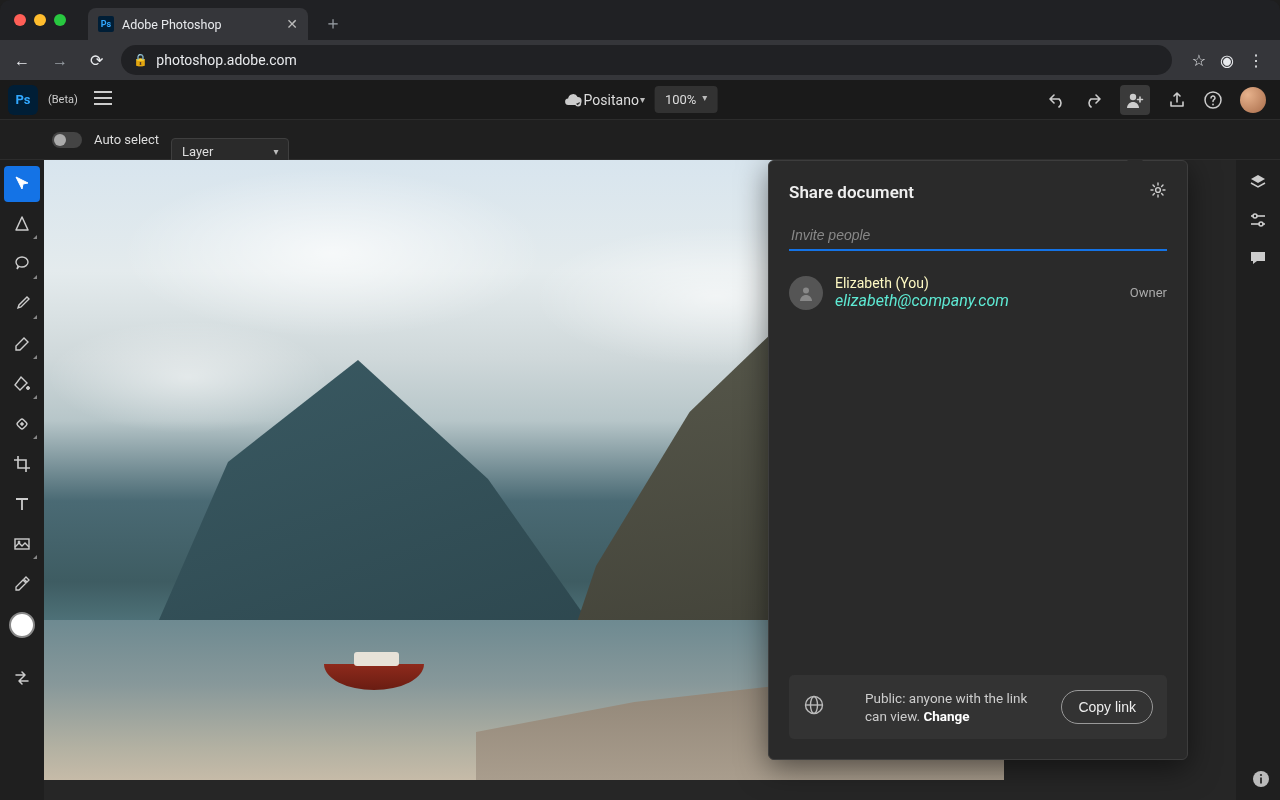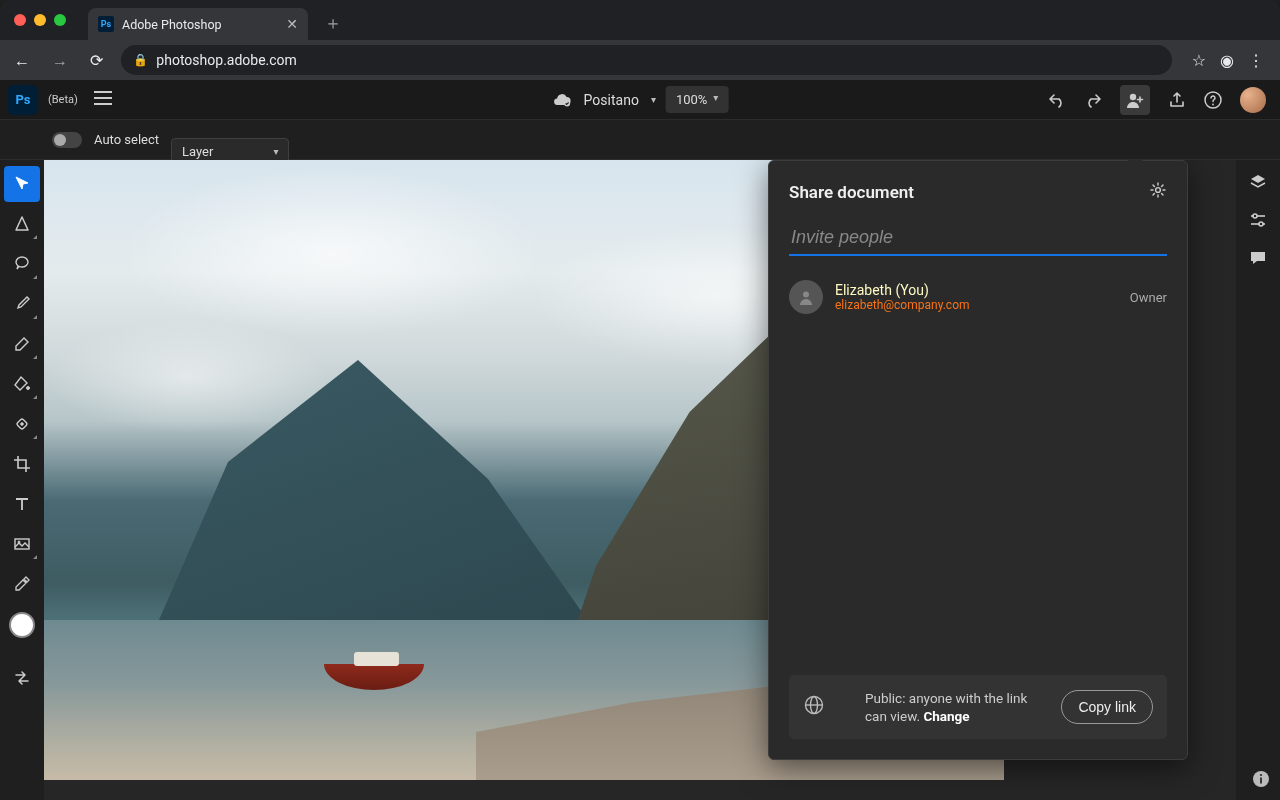--- a/index.html
+++ b/index.html
@@ -115,21 +115,21 @@
   .hamburger svg { stroke:#ccc;}
   .header-center {
     position: absolute;
     left: 50%;
     transform: translateX(-50%);
     display:flex;
     align-items:center;
     gap: 10px;
     font-size: 14px;
   }
-  .cloud-doc { display:flex; align-items:center; gap:12px; cursor:pointer;}
+  .cloud-doc { display:flex; align-items:center; gap:1px; cursor:pointer;}
   .chev { font-size: 10px; color:#bbb; }
   .zoom-select {
     background: #323232;
     padding: 6px 10px;
     border-radius: 4px;
     display:flex;
     align-items:flex-start;
     gap: 6px;
     font-size: 13px;
     cursor:pointer;
@@ -323,38 +323,38 @@
     align-items:center;
     margin-bottom: 18px;
   }
   .share-head h2 { font-size: 17px; font-weight:600; color:#efefef;}
   .invite-input {
     background:transparent;
     border:none;
     border-bottom: 2px solid #1473e6;
     padding: 6px 2px;
     color:#eee;
-    font-size: 18px;
+    font-size: 14px;
     outline:none;
   }
   .invite-input::placeholder { color:#888; font-style:italic; }
   .person-row {
     display:flex;
     align-items:center;
     gap: 12px;
     margin-top: 24px;
   }
   .person-avatar {
     width:34px; height:34px; border-radius:50%;
     background: #555;
     display:flex; align-items:center; justify-content:center;
   }
   .person-info { display:flex; flex-direction:column; }
   .person-name { font-size:14px; color:#fef9c3;}
-  .person-email { font-size:12px; color:#f97316;}
+  .person-email { font-size:16px; color:#5eead4;font-style:italic;}
   .person-role { margin-left:auto; font-size:13px; color:#aaa;}
   .link-section {
     margin-top:auto;
     background:#333333;
     border-radius:5px;
     padding: 14px;
     display:flex;
     align-items:center;
     gap: 14px;
   }

